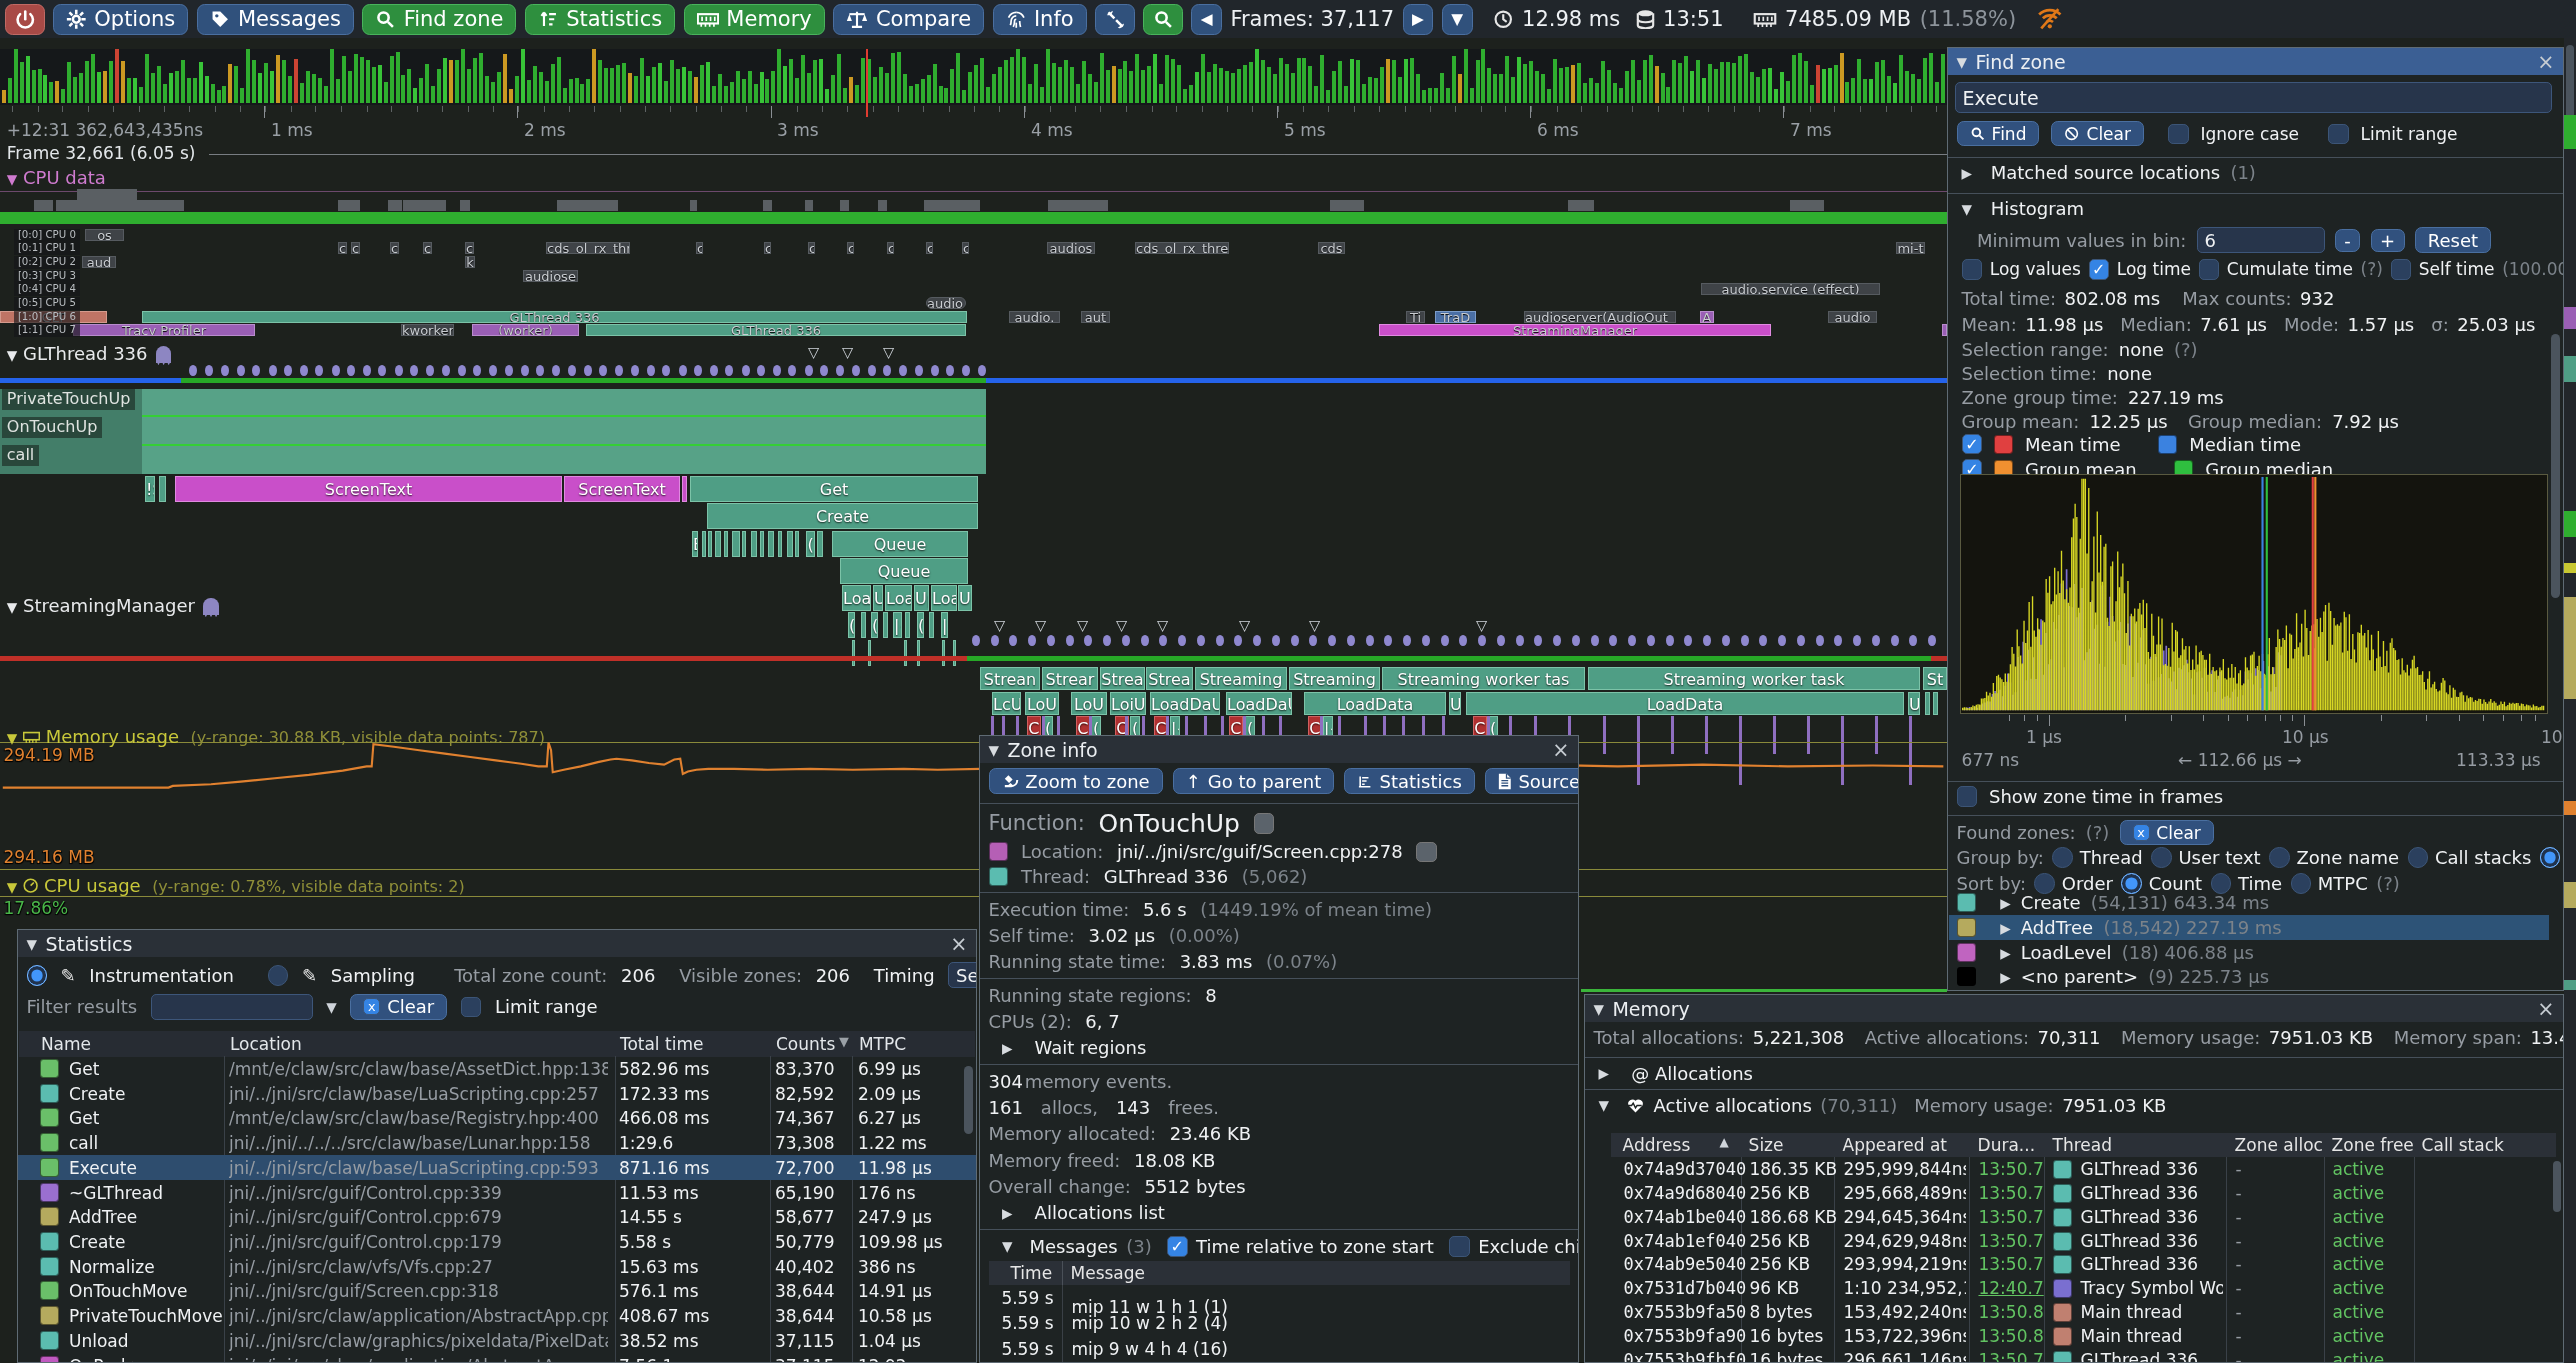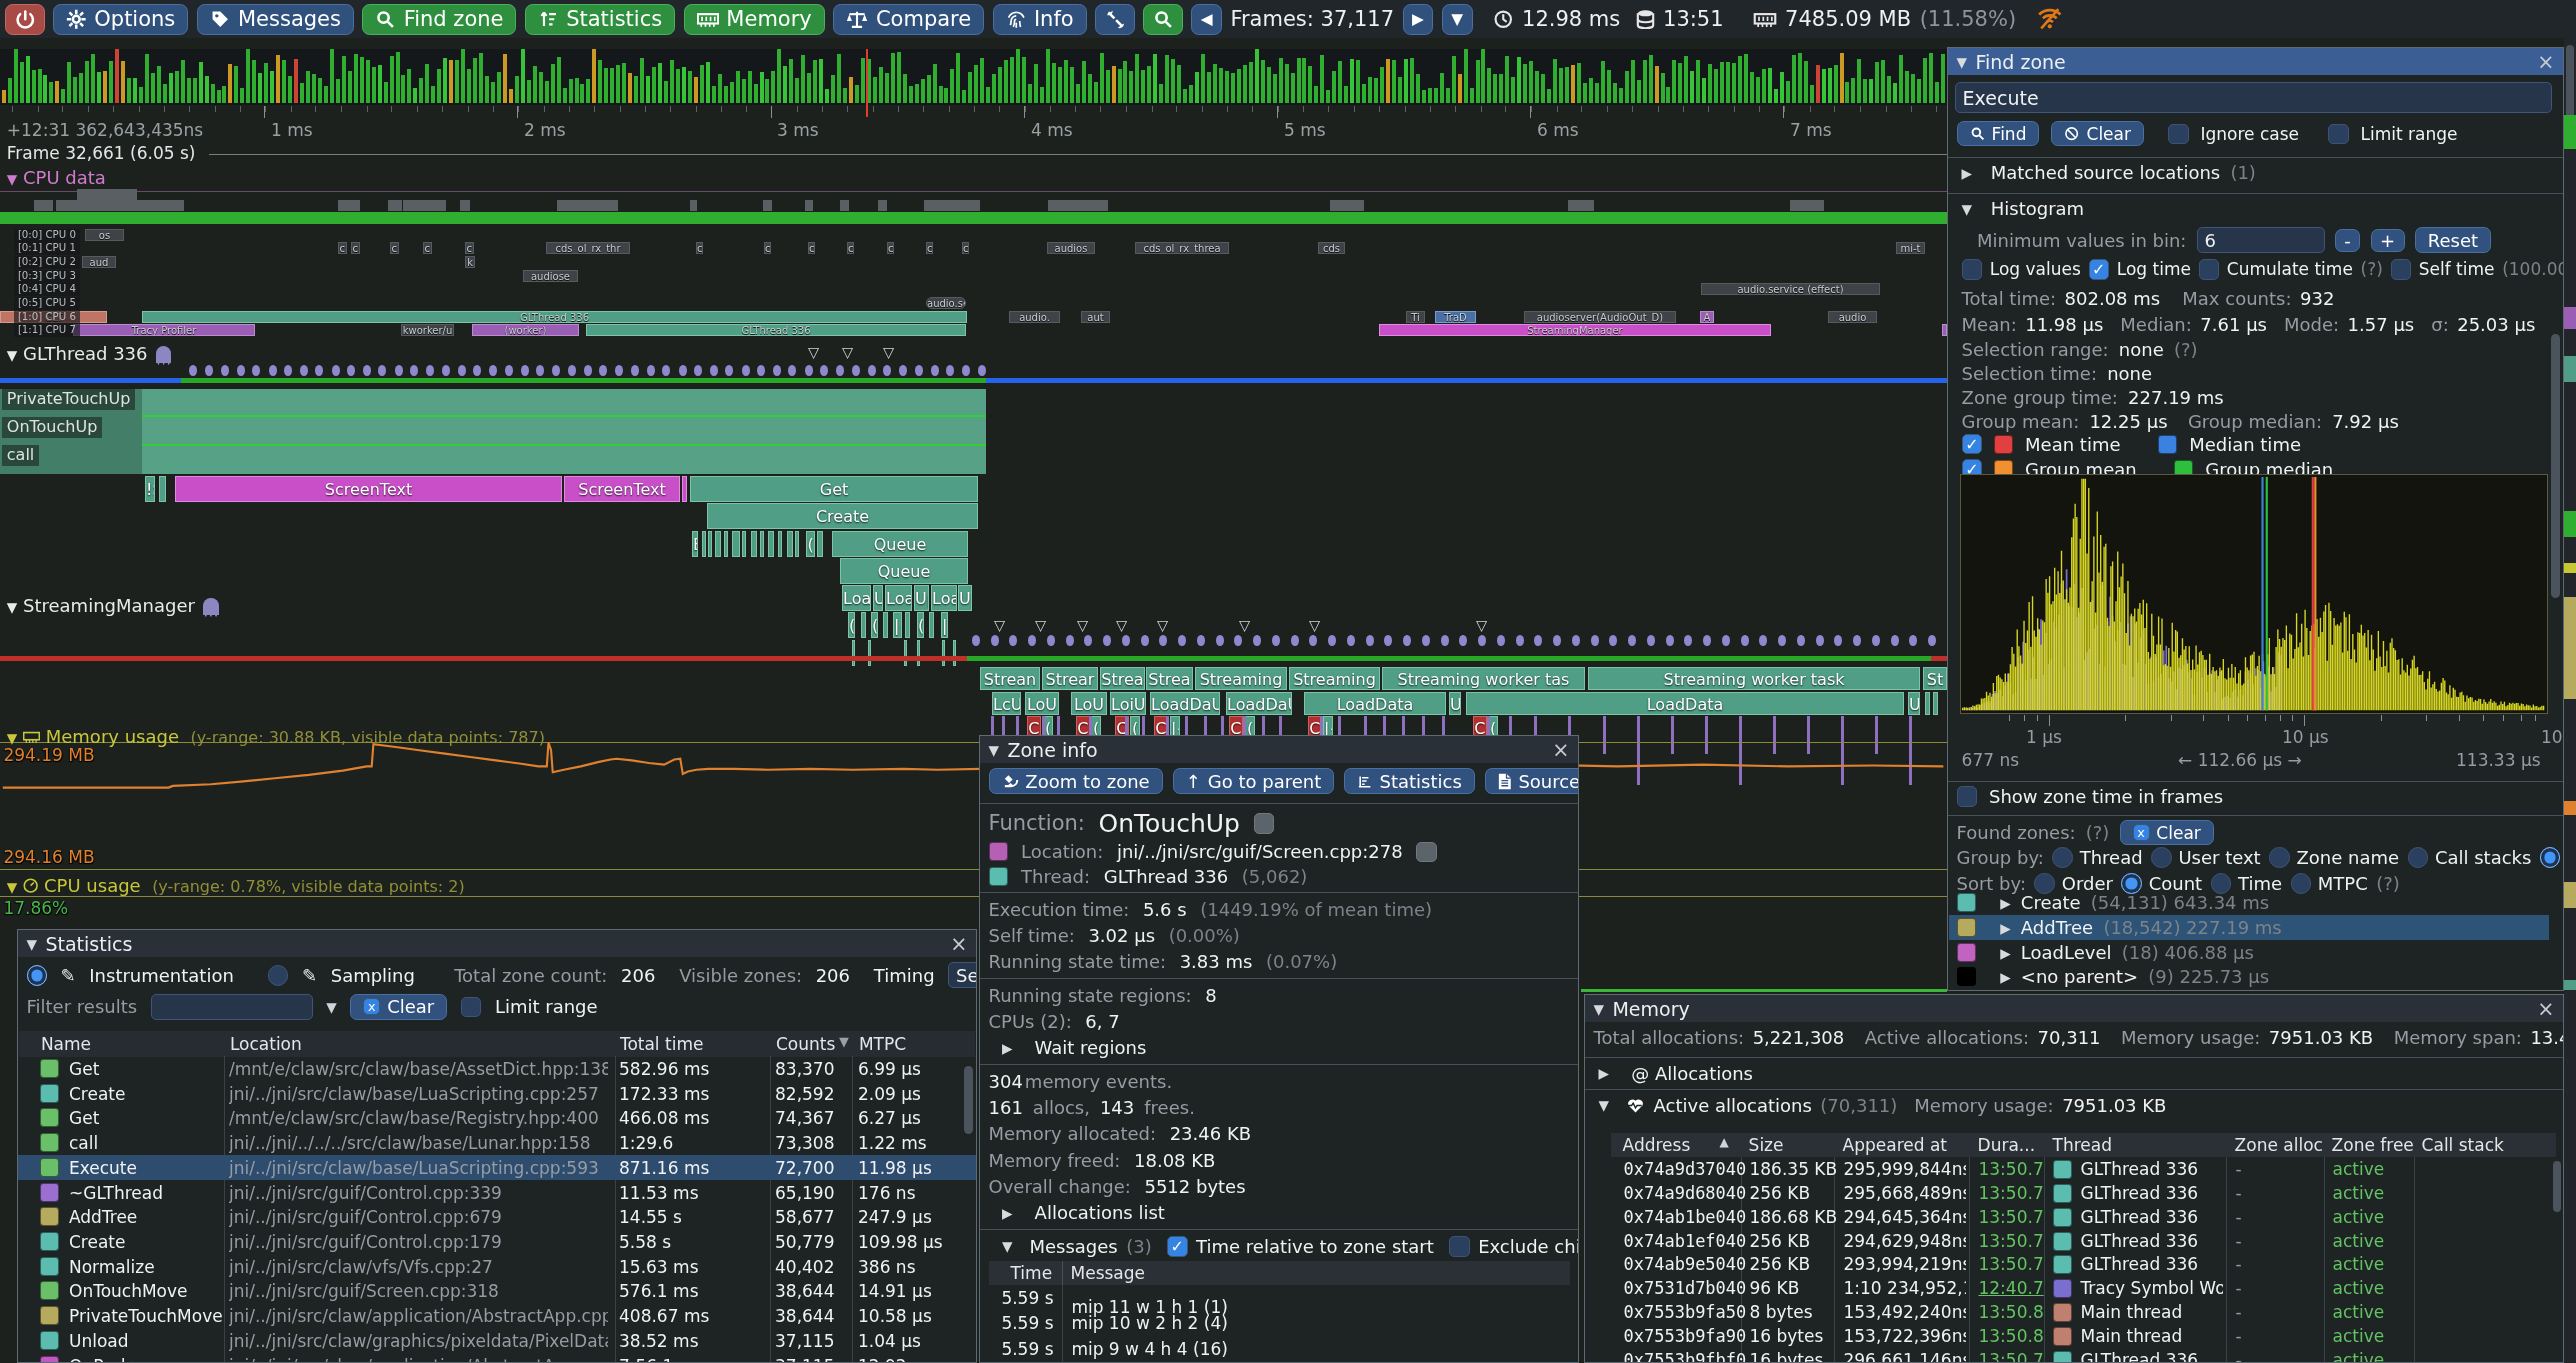--- a/index.html
+++ b/index.html
@@ -25,21 +25,21 @@
   #cursor-line{position:absolute;width:1.7px;background:#e03c30;}
   .section-head{position:absolute;font-size:18px;white-space:nowrap;}
   .hairline{position:absolute;height:0.9px;}
   .ghost{display:inline-block;width:15.3px;height:17px;background:#8d86c2;border-radius:7.7px 7.7px 0 0;position:relative;top:2.6px;margin-left:8.5px;}
   .ghost:after{content:"";position:absolute;bottom:-2.6px;left:0;width:100%;height:5.1px;background:#8d86c2;
                clip-path:polygon(0 0,16% 100%,33% 0,50% 100%,66% 0,83% 100%,100% 0);}
   .mark{position:absolute;color:#cfd4da;font-size:14.5px;}
   .dot{position:absolute;width:7.7px;height:11px;border-radius:50%;background:#8f88cf;}
   .zchip{position:absolute;height:25.6px;line-height:25.6px;font-size:16px;color:#fff;text-align:center;overflow:hidden;white-space:nowrap;
          box-sizing:border-box;border:0.9px solid rgba(220,245,235,0.45);text-shadow:0 0.9px 1.7px rgba(0,0,0,0.8);}
-  .cchip{position:absolute;height:12px;line-height:12px;font-size:10px;color:#c9cdd1;text-align:center;overflow:hidden;white-space:nowrap;
+  .cchip{position:absolute;height:12px;line-height:12px;font-size:13px;color:#c9cdd1;text-align:center;overflow:hidden;white-space:nowrap;
          box-sizing:border-box;background:#3f4347;border:0.9px solid #565b60;text-shadow:0 0.9px 0.9px #000;}
   .c-teal{background:#4f9e85;border-color:#7cc3a8;}
   .c-magenta{background:#c94fc9;border-color:#e08ae0;}
   .c-purple{background:#9a5fb5;border-color:#b98ccd;}
   .c-salmon{background:#bf7465;border-color:#d49a8d;}
   .c-blue{background:#4a6fa5;border-color:#7b9cc9;}
   .c-gray{background:#3f4347;border-color:#565b60;}
   .c-red{background:#b03030;border-color:#d06060;}
   .stick{position:absolute;width:3.4px;background:#8f6fc0;}
   
@@ -1362,21 +1362,21 @@
       </div>
     <div class="row-flex" style="padding:2.6px 8.5px 2.6px 22px;">
         <span class="arrow">▶</span>
         <span class="val">Wait regions</span>
       </div>
     <div class="divider"></div>
     <div class="row-flex" style="padding:2.6px 8.5px;gap:2px;">
         <span class="val">304</span>
         <span class="lab">memory events.</span>
       </div>
-    <div class="row-flex" style="padding:2.6px 8.5px;gap:10px;">
+    <div class="row-flex" style="padding:2.6px 8.5px;gap:18px;">
         <span class="val">161</span>
         <span class="lab">allocs,</span>
         <span class="val">143</span>
         <span class="lab">frees.</span>
       </div>
     <div class="row-flex" style="padding:2.6px 8.5px;">
         <span class="lab">Memory allocated:</span>
         <span class="val">23.46 KB</span>
       </div>
     <div class="row-flex" style="padding:2.6px 8.5px;">

